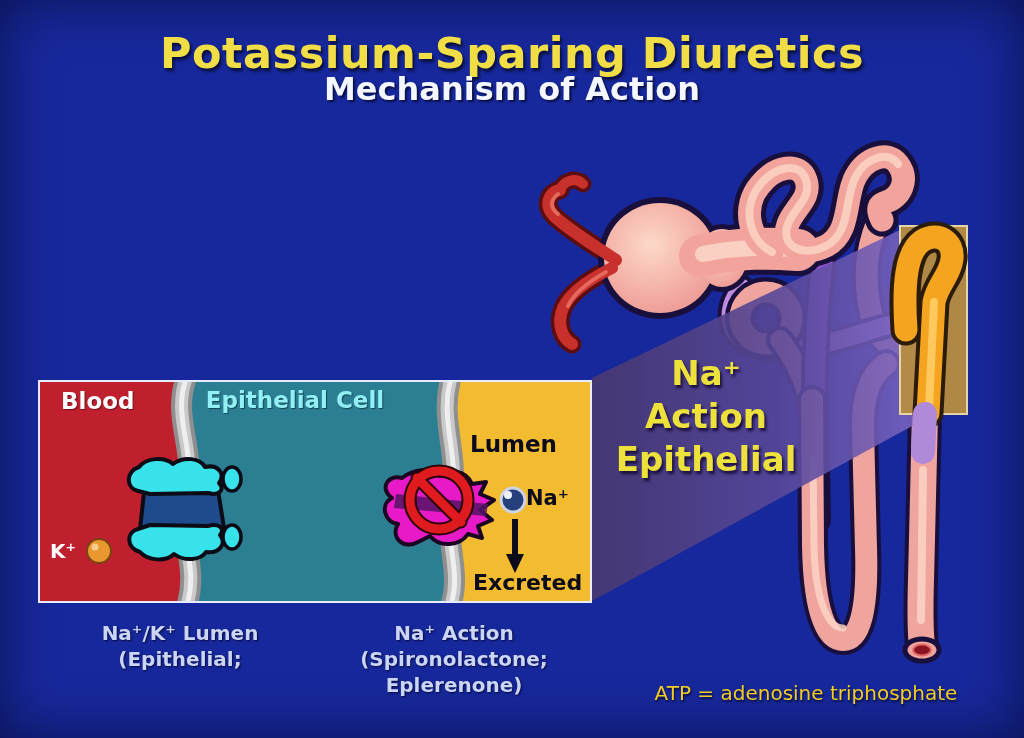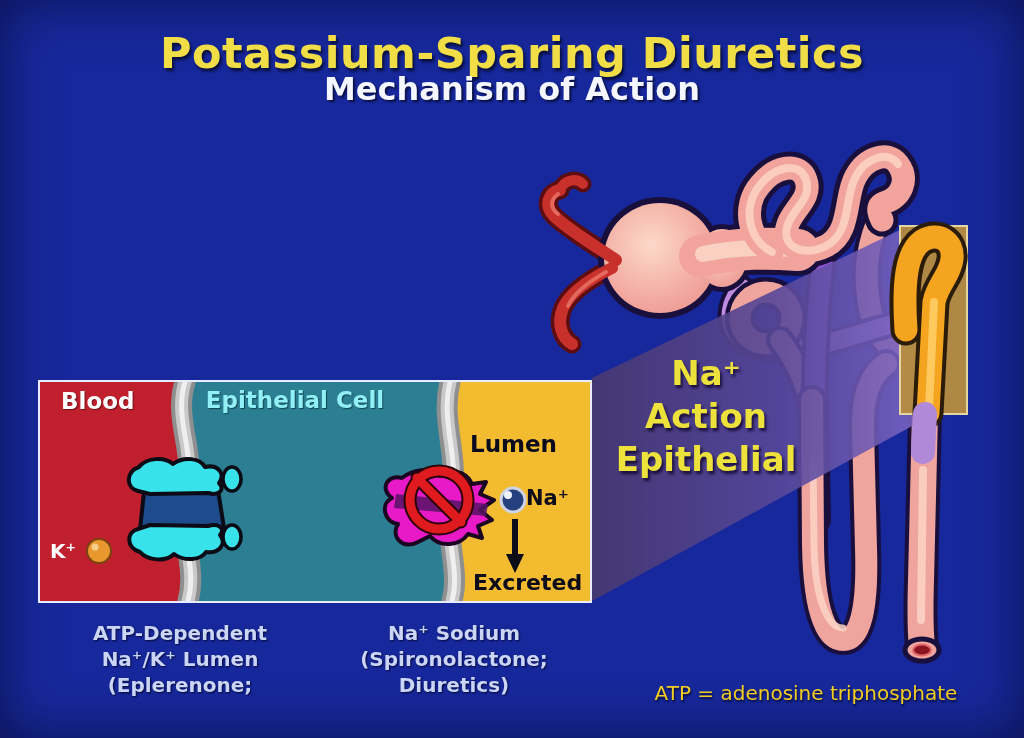--- a/index.html
+++ b/index.html
@@ -202,25 +202,24 @@
 
     <span class="cl lbl-blood">Blood</span>
     <span class="cl lbl-epi">Epithelial Cell</span>
     <span class="cl lbl-lumen">Lumen</span>
     <span class="cl lbl-k">K⁺</span>
     <span class="cl lbl-na">Na⁺</span>
     <span class="cl lbl-excreted">Excreted</span>
   </div>
 
   <div class="abs caption pump">
-    <div>ATP-Dependent</div>
     <div>Na⁺/K⁺ Lumen</div>
-    <div>(Eplerenone;</div>
+    <div>(Epithelial;</div>
   </div>
   <div class="abs caption channel">
-    <div>Na⁺ Sodium</div>
+    <div>Na⁺ Action</div>
     <div>(Spironolactone;</div>
-    <div>Diuretics)</div>
+    <div>Eplerenone)</div>
   </div>
 
   <div class="abs footnote">ATP = adenosine triphosphate</div>
 
 </div>
 
 </body></html>

